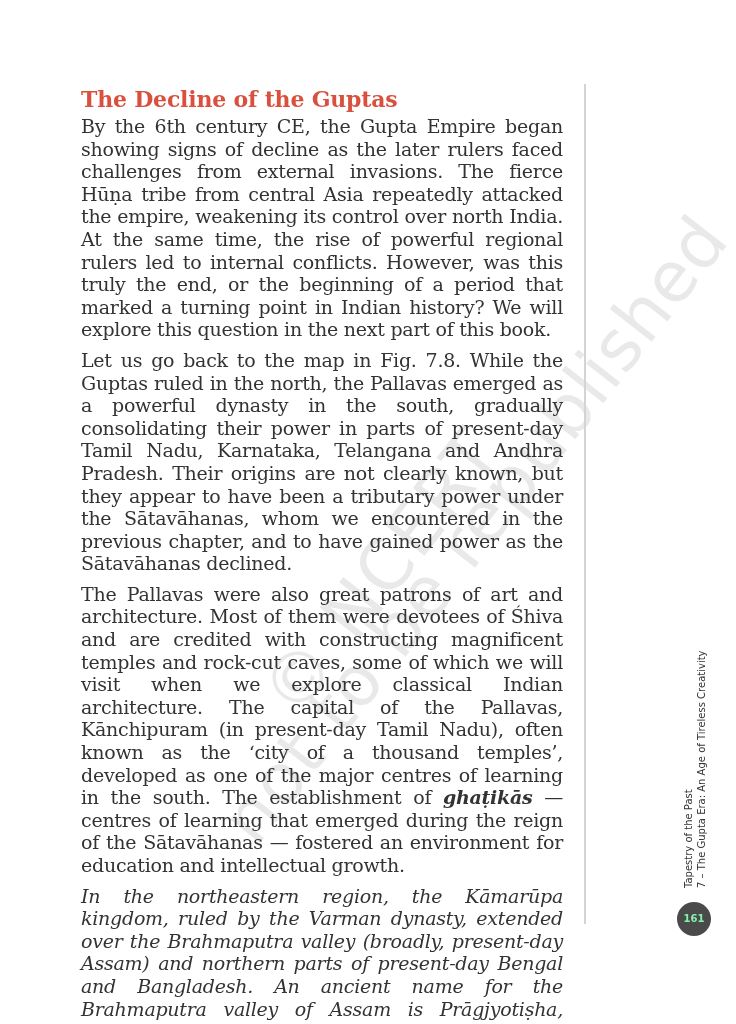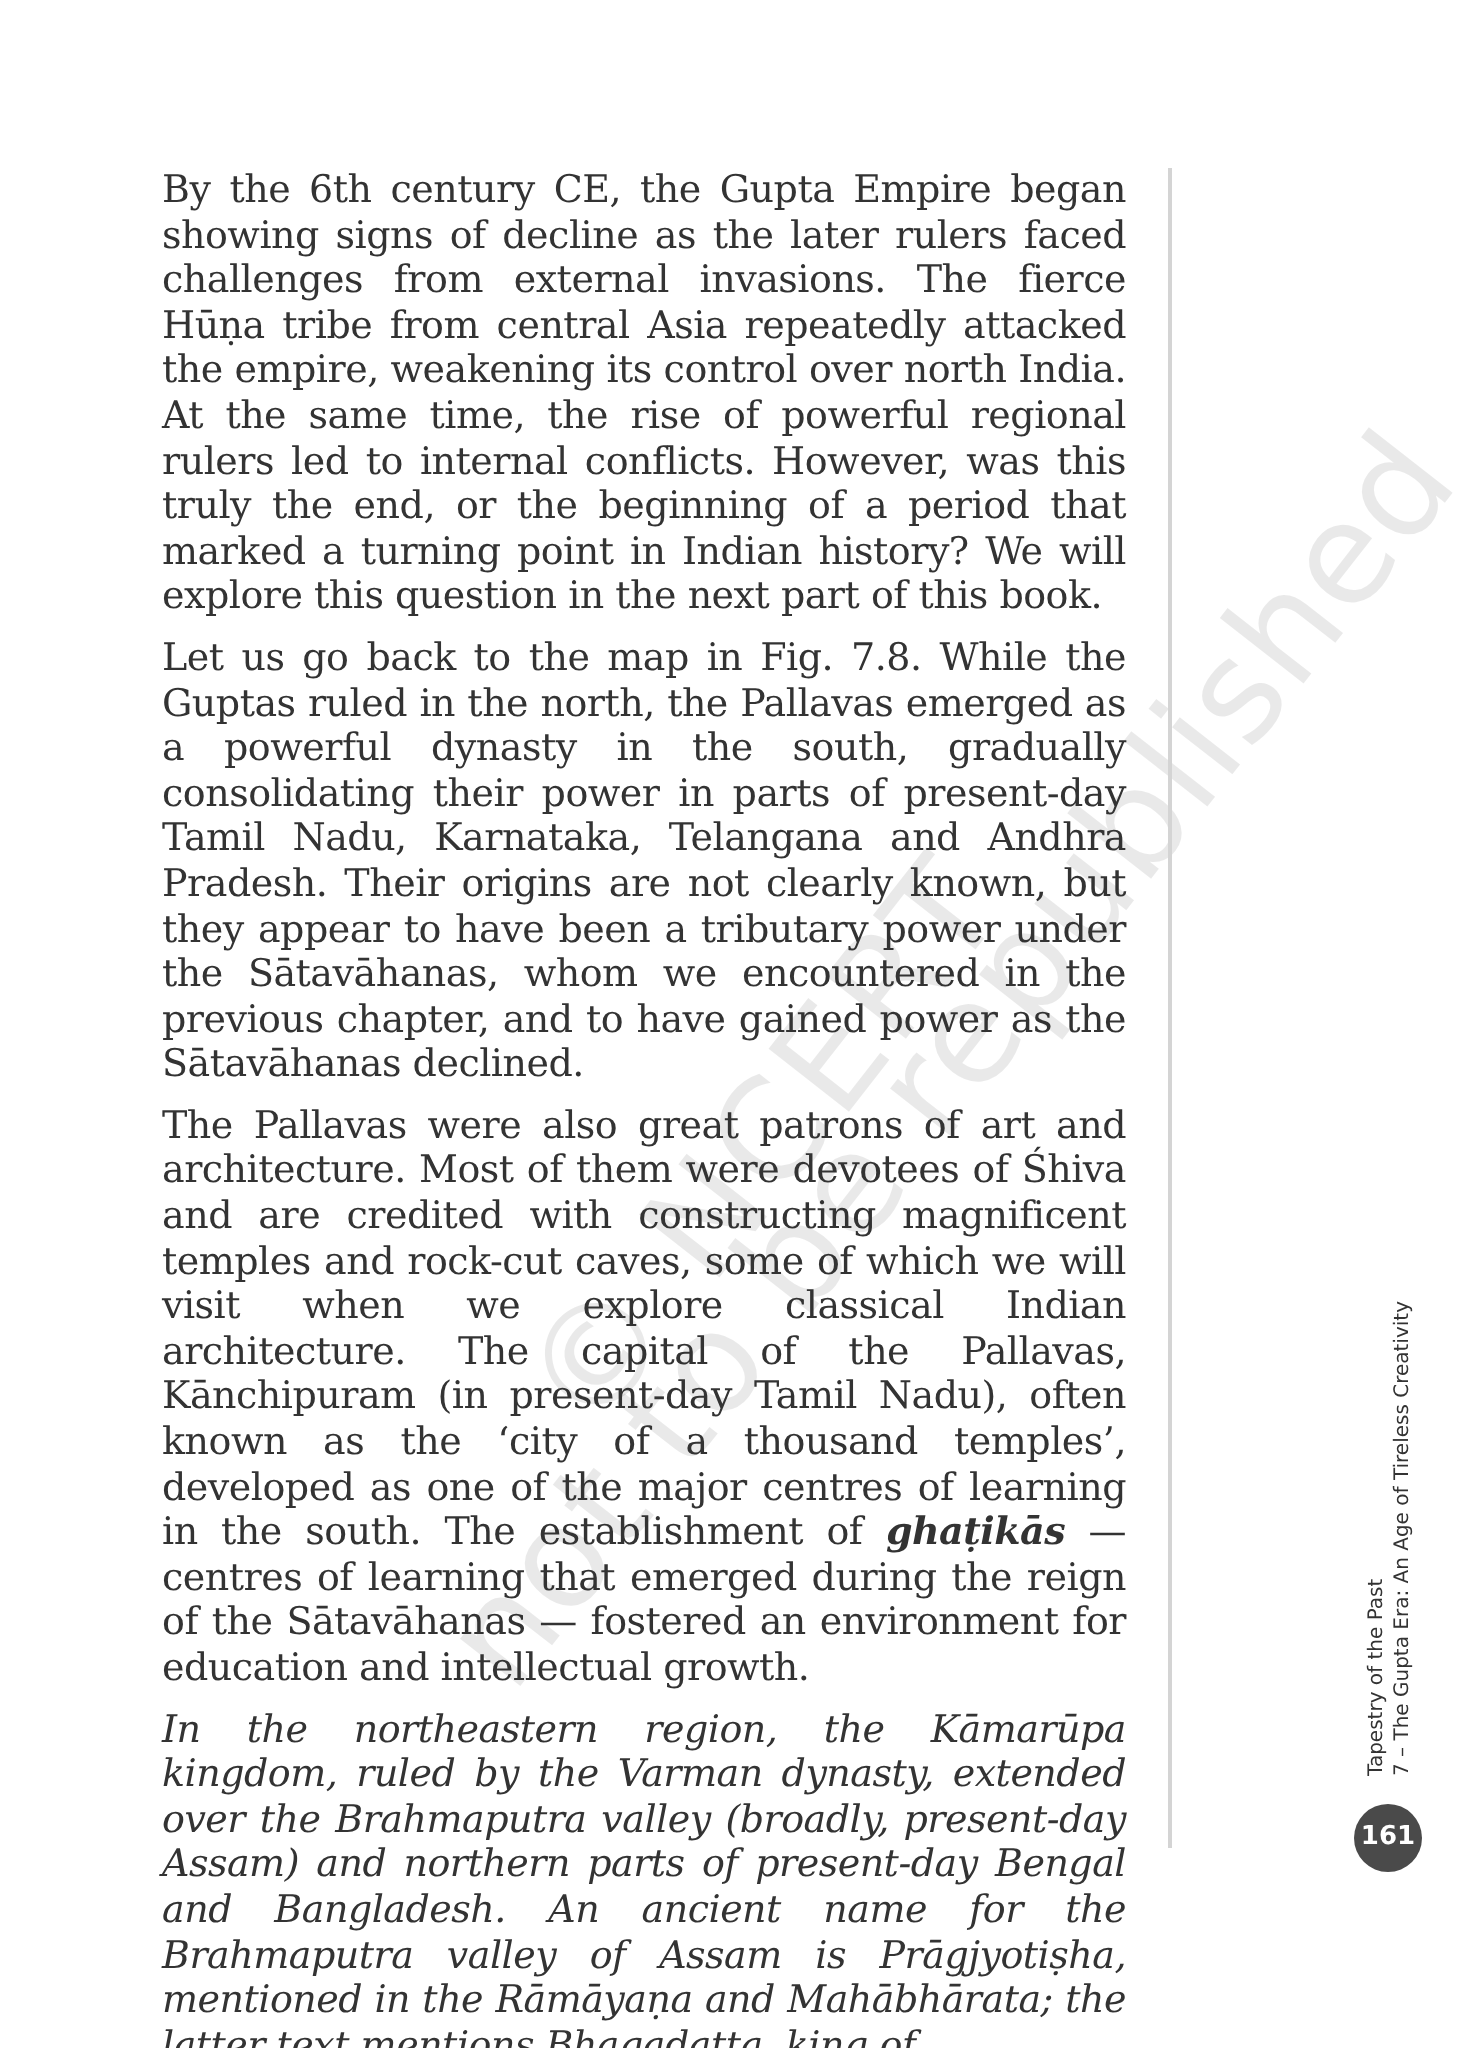--- a/index.html
+++ b/index.html
@@ -73,24 +73,24 @@
       display: block;
     }
     .page-badge {
       position: absolute;
       left: 677px;
       top: 902px;
       width: 34px;
       height: 34px;
       border-radius: 50%;
       background: #4a4a4a;
-      color: #ffffff;
+      color: #86efac;
       font-family: "DejaVu Sans", "Liberation Sans", sans-serif;
       font-weight: bold;
-      font-size: 13px;
+      font-size: 10px;
       line-height: 34px;
       text-align: center;
     }
     .watermark {
       position: absolute;
       pointer-events: none;
       font-family: "DejaVu Sans", "Liberation Sans", sans-serif;
       color: rgba(0, 0, 0, 0.085);
       white-space: nowrap;
       transform-origin: 0 0;
@@ -110,20 +110,21 @@
     }
   </style>
 </head>
 <body>
 
 <div class="watermark line1">© NCERT</div>
 <div class="watermark line2">not to be republished</div>
 
 <main class="column">
   <section>
+    <h2 class="section-heading">The Decline of the Guptas</h2>
     <p class="body-para">By the 6th century CE, the Gupta Empire began showing signs of decline as the later rulers faced challenges from external invasions. The fierce Hūṇa tribe from central Asia repeatedly attacked the empire, weakening its control over north India. At the same time, the rise of powerful regional rulers led to internal conflicts. However, was this truly the end, or the beginning of a period that marked a turning point in Indian history? We will explore this question in the next part of this book.</p>
   </section>
 
   <section>
     <p class="body-para">Let us go back to the map in Fig. 7.8.  While the Guptas ruled in the north, the Pallavas emerged as a powerful dynasty in the south, gradually consolidating their power in parts of present-day Tamil Nadu, Karnataka, Telangana and Andhra Pradesh. Their origins are not clearly known, but they appear to have been a tributary power under the Sātavāhanas, whom we encountered in the previous chapter, and to have gained power as the Sātavāhanas declined.</p>
     <p class="body-para"><span>The Pallavas were also great patrons of art and architecture. Most of them were devotees of Śhiva and are credited with constructing magnificent temples and rock-cut caves, some of which we will visit when we explore classical Indian architecture. The capital of the Pallavas, Kānchipuram (in present-day Tamil Nadu), often known as the ‘city of a thousand temples’, developed as one of the major centres of learning in the south. The establishment of </span><span class="italic-term">ghaṭikās</span><span> — centres of learning that emerged during the reign of the Sātavāhanas — fostered an environment for education and intellectual growth.</span></p>
     <p class="body-para last">In the northeastern region, the Kāmarūpa kingdom, ruled by the Varman dynasty, extended over the Brahmaputra valley (broadly, present-day Assam) and northern parts of present-day Bengal and Bangladesh. An ancient name for the Brahmaputra valley of Assam is Prāgjyotiṣha, mentioned in the Rāmāyaṇa and Mahābhārata; the latter text mentions Bhagadatta, king of</p>
   </section>
 </main>
 

